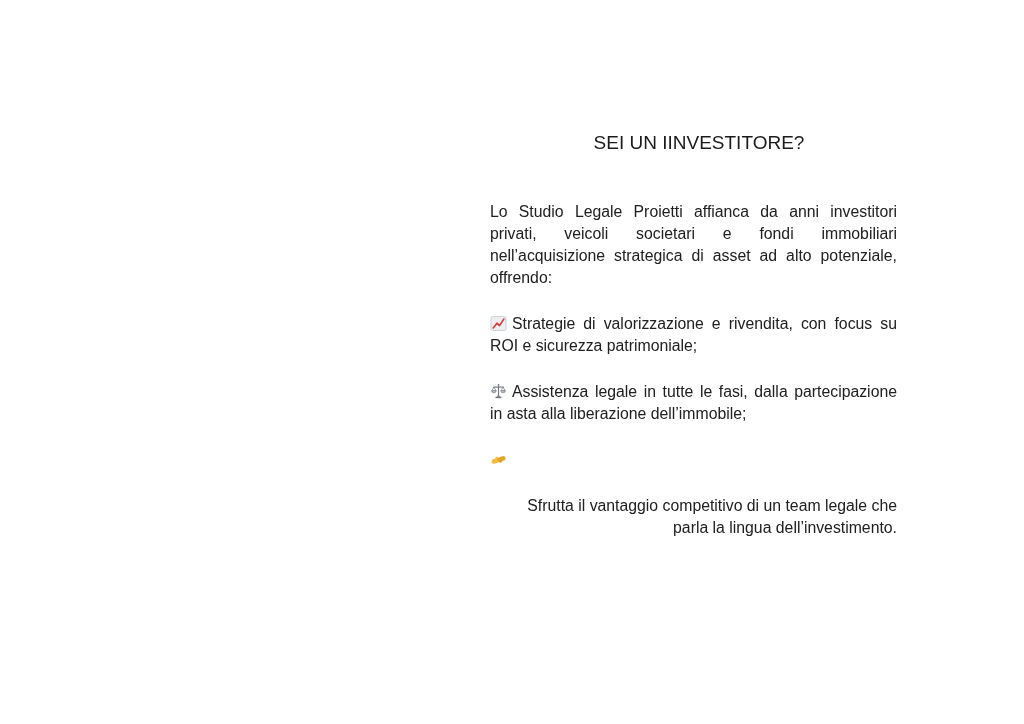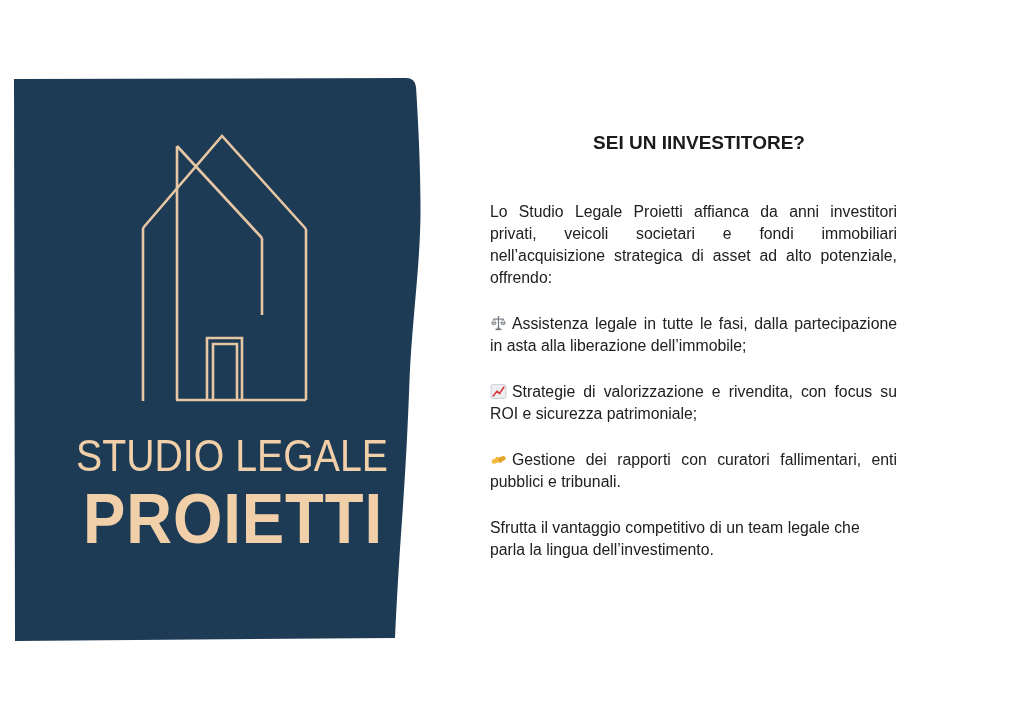--- a/index.html
+++ b/index.html
@@ -34,91 +34,62 @@
     position:absolute;
     left:490px;top:131px;
     width:418px;
     color:#202020;
     font-size:15.8px;
     line-height:22px;
   }
   .content h1{
     font-size:19px;
     line-height:24px;
-    font-weight:bold;
+    font-weight:normal;
     text-align:center;
     margin:0 0 46px 0;
     color:#1b1b1b;
   }
   .content p{
     margin:0 11px 24px 0;
     text-align:justify;
   }
   .content p.closing{
-    text-align:left;
+    text-align:right;
     margin-bottom:0;
   }
   .bullet-icon{
     display:inline-block;
     width:17px;height:17px;
     margin-right:5px;
     vertical-align:-3px;
   }
   .bullet-icon svg{display:block;width:17px;height:17px;}
 </style>
 </head>
 <body>
 
 <div class="canvas">
 
-  <div class="brand-panel">
-    <svg viewBox="0 0 407 566">
-
-      <path d="M 0 1
-               L 392 0
-               Q 401 0 402 9
-               C 404.5 48 406.5 92 406.5 132
-               C 406.5 185 398 242 395.5 302
-               C 393.5 357 391 402 387 456
-               C 384.5 492 382.5 528 381 560
-               L 1 563
-               Z" fill="#1d3b55"></path>
-
-      <g fill="none" stroke="#e7c6a4" stroke-width="2.6" stroke-linecap="butt" stroke-linejoin="miter">
-
-        <path d="M129 150 L208 58 L292 151"></path>
-
-        <path d="M292 151 L292 322"></path>
-
-        <path d="M162 322 L292 322"></path>
-
-        <path d="M129 150 L129 323"></path>
-
-        <path d="M163 322 L163 68"></path>
-
-        <path d="M163 68 L248 160"></path>
-
-        <path d="M248 160 L248 237"></path>
-
-        <path d="M193 322 L193 260 L228 260 L228 322"></path>
-
-        <path d="M199 322 L199 266 L223 266 L223 322"></path>
-      </g>
-
-      <text class="brand-title-1" x="218" y="393" text-anchor="middle" textLength="312" lengthAdjust="spacingAndGlyphs" fill="#f1cfa8">STUDIO LEGALE</text>
-      <text class="brand-title-2" x="219" y="465" text-anchor="middle" textLength="300" lengthAdjust="spacingAndGlyphs" fill="#f1cfa8">PROIETTI</text>
-    </svg>
-  </div>
 
   <div class="content">
 
     <h1>SEI UN IINVESTITORE?</h1>
 
     <p>Lo Studio Legale Proietti affianca da anni investitori privati, veicoli societari e fondi immobiliari nell’acquisizione strategica di asset ad alto potenziale, offrendo:</p>
 
+
+    <p>
+      <span class="bullet-icon">
+        <svg viewBox="0 0 20 20">
+          <rect x="1.2" y="1.8" width="17.6" height="16.4" rx="2" fill="#eceef2" stroke="#c6cad1" stroke-width="1"></rect>
+          <polyline points="3.8,15.2 8.2,9.6 11.2,12.4 16.4,4.8" fill="none" stroke="#d93d3d" stroke-width="1.9" stroke-linecap="round" stroke-linejoin="round"></polyline>
+        </svg>
+      </span><span>Strategie di valorizzazione e rivendita, con focus su ROI e sicurezza patrimoniale;</span>
+    </p>
 
     <p>
       <span class="bullet-icon">
         <svg viewBox="0 0 20 20">
           <g stroke="#72777d" fill="none">
             <line x1="10" y1="3" x2="10" y2="15.6" stroke-width="1.4"></line>
             <circle cx="10" cy="2.2" r="1.1" fill="#72777d" stroke="none"></circle>
             <line x1="3.8" y1="4.8" x2="16.2" y2="4.8" stroke-width="1.3"></line>
             <path d="M4.6 4.8 L2.4 8.7 M4.6 4.8 L6.8 8.7" stroke-width="0.9"></path>
             <path d="M1.9 8.9 A2.7 2.7 0 0 0 7.3 8.9 Z" fill="#b9bec4" stroke-width="0.8"></path>
@@ -127,35 +98,26 @@
             <path d="M8 15.6 h4" stroke-width="1.2"></path>
             <path d="M6.5 17 h7" stroke-width="1.7"></path>
           </g>
         </svg>
       </span><span>Assistenza legale in tutte le fasi, dalla partecipazione in asta alla liberazione dell’immobile;</span>
     </p>
 
     <p>
       <span class="bullet-icon">
         <svg viewBox="0 0 20 20">
-          <rect x="1.2" y="1.8" width="17.6" height="16.4" rx="2" fill="#eceef2" stroke="#c6cad1" stroke-width="1"></rect>
-          <polyline points="3.8,15.2 8.2,9.6 11.2,12.4 16.4,4.8" fill="none" stroke="#d93d3d" stroke-width="1.9" stroke-linecap="round" stroke-linejoin="round"></polyline>
-        </svg>
-      </span><span>Strategie di valorizzazione e rivendita, con focus su ROI e sicurezza patrimoniale;</span>
-    </p>
-
-    <p>
-      <span class="bullet-icon">
-        <svg viewBox="0 0 20 20">
           <g transform="rotate(-18 10 10)">
             <rect x="1.5" y="7.8" width="9.6" height="5.4" rx="2.6" fill="#f3bb3f"></rect>
             <rect x="8.9" y="7.8" width="9.6" height="5.4" rx="2.6" fill="#e5a52a"></rect>
             <rect x="7.1" y="6.3" width="3.2" height="2.6" rx="1.2" fill="#f3bb3f"></rect>
             <rect x="9.9" y="11.9" width="3.2" height="2.4" rx="1.1" fill="#d99b1f"></rect>
           </g>
         </svg>
-      </span><span>Gestione dei rapporti con curatori fallimentari, enti pubblici e tribunali.</span>
+      </span>
     </p>
 
     <p class="closing">Sfrutta il vantaggio competitivo di un team legale che parla la lingua dell’investimento.</p>
 
   </div>
 </div>
 
 </body></html>

